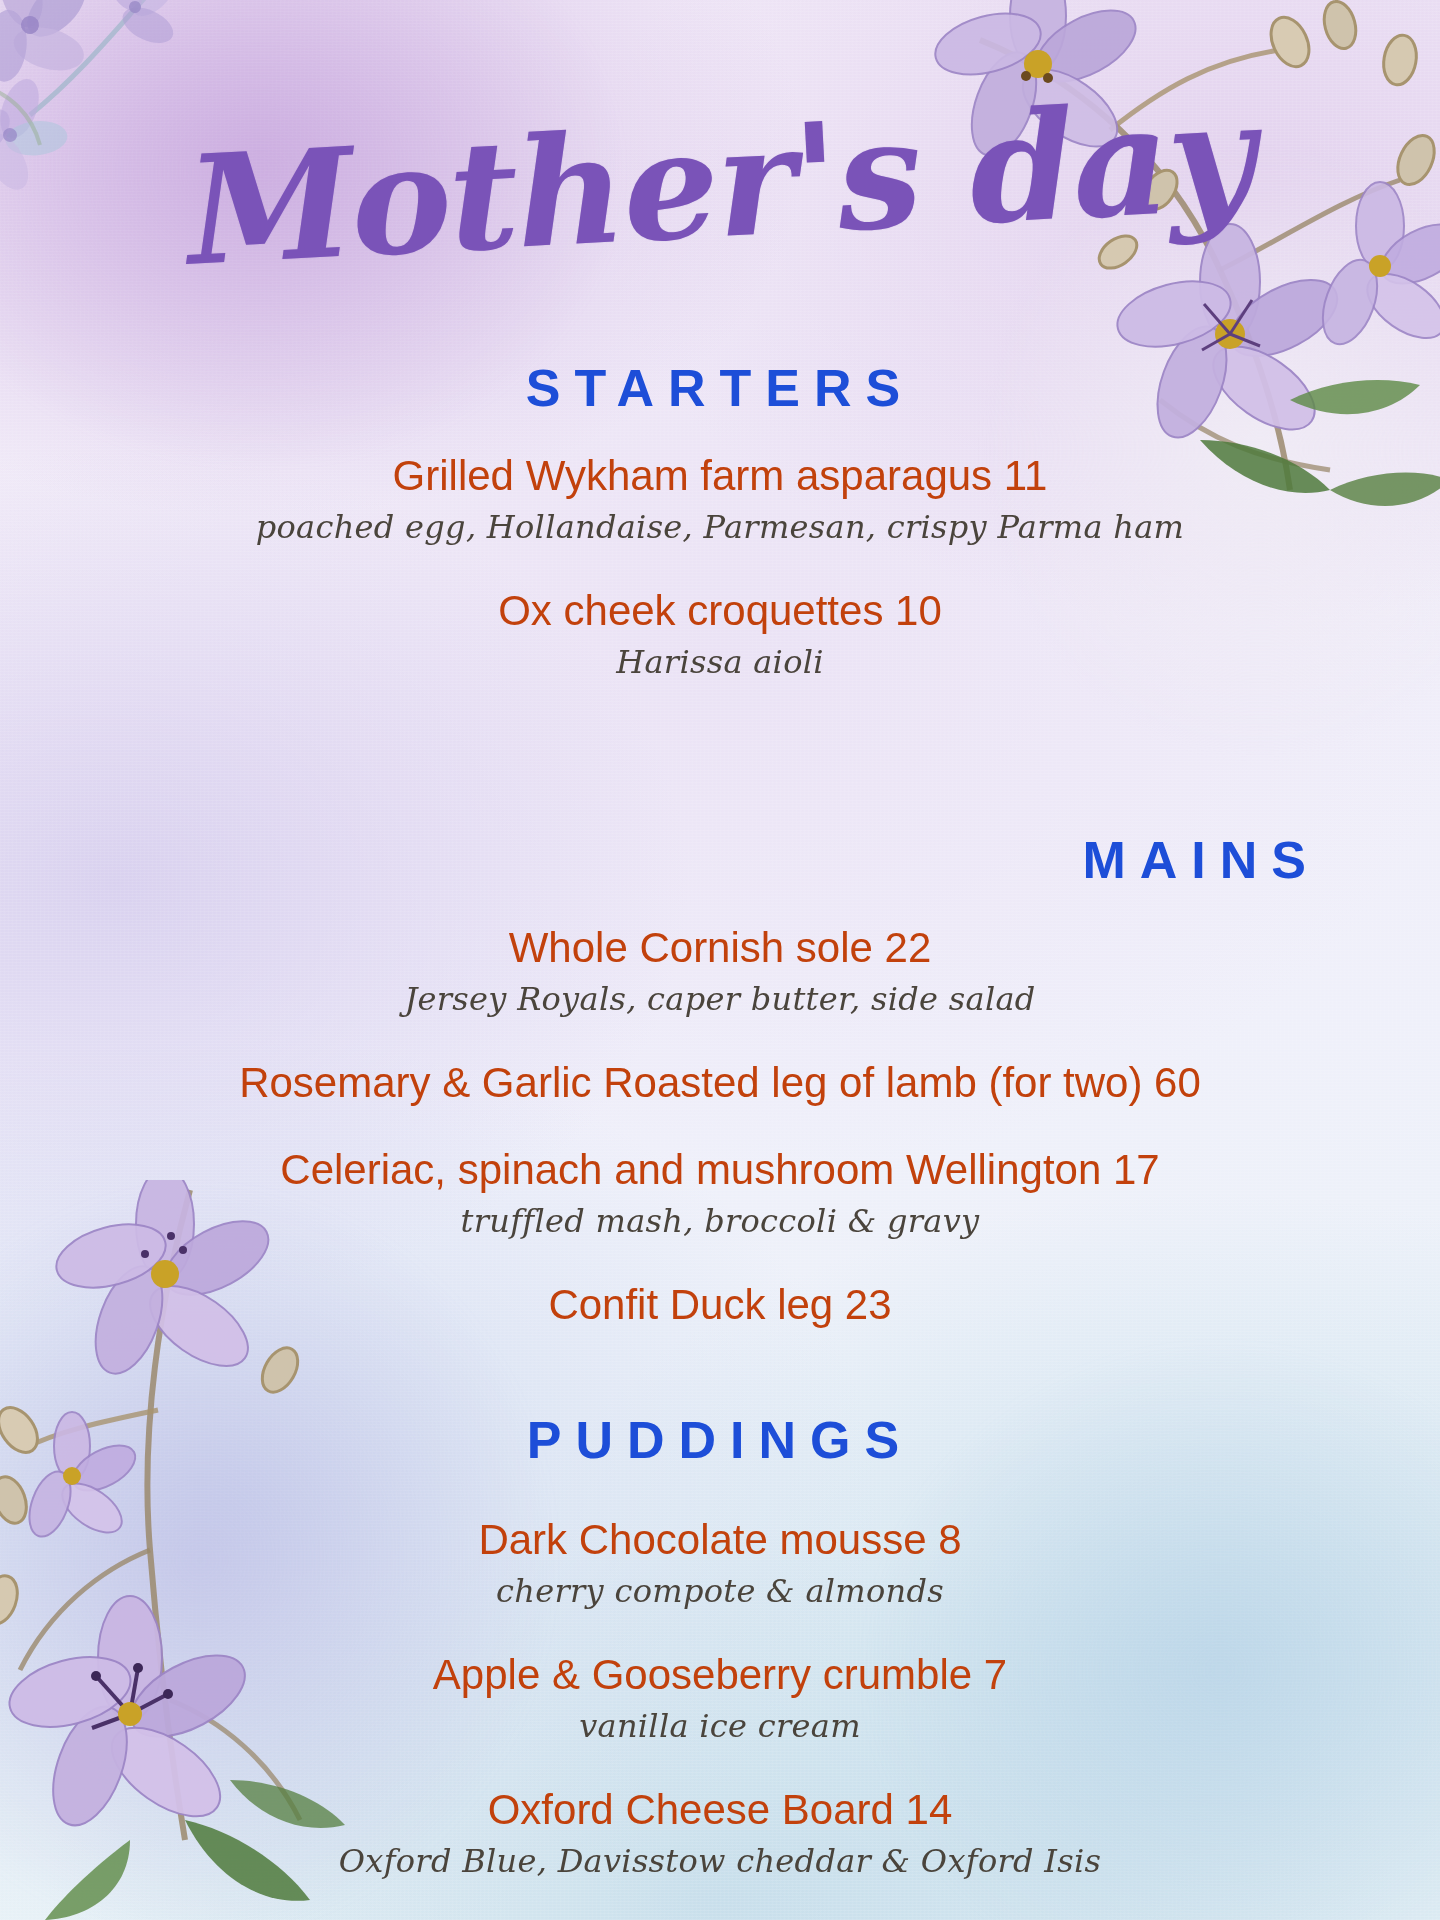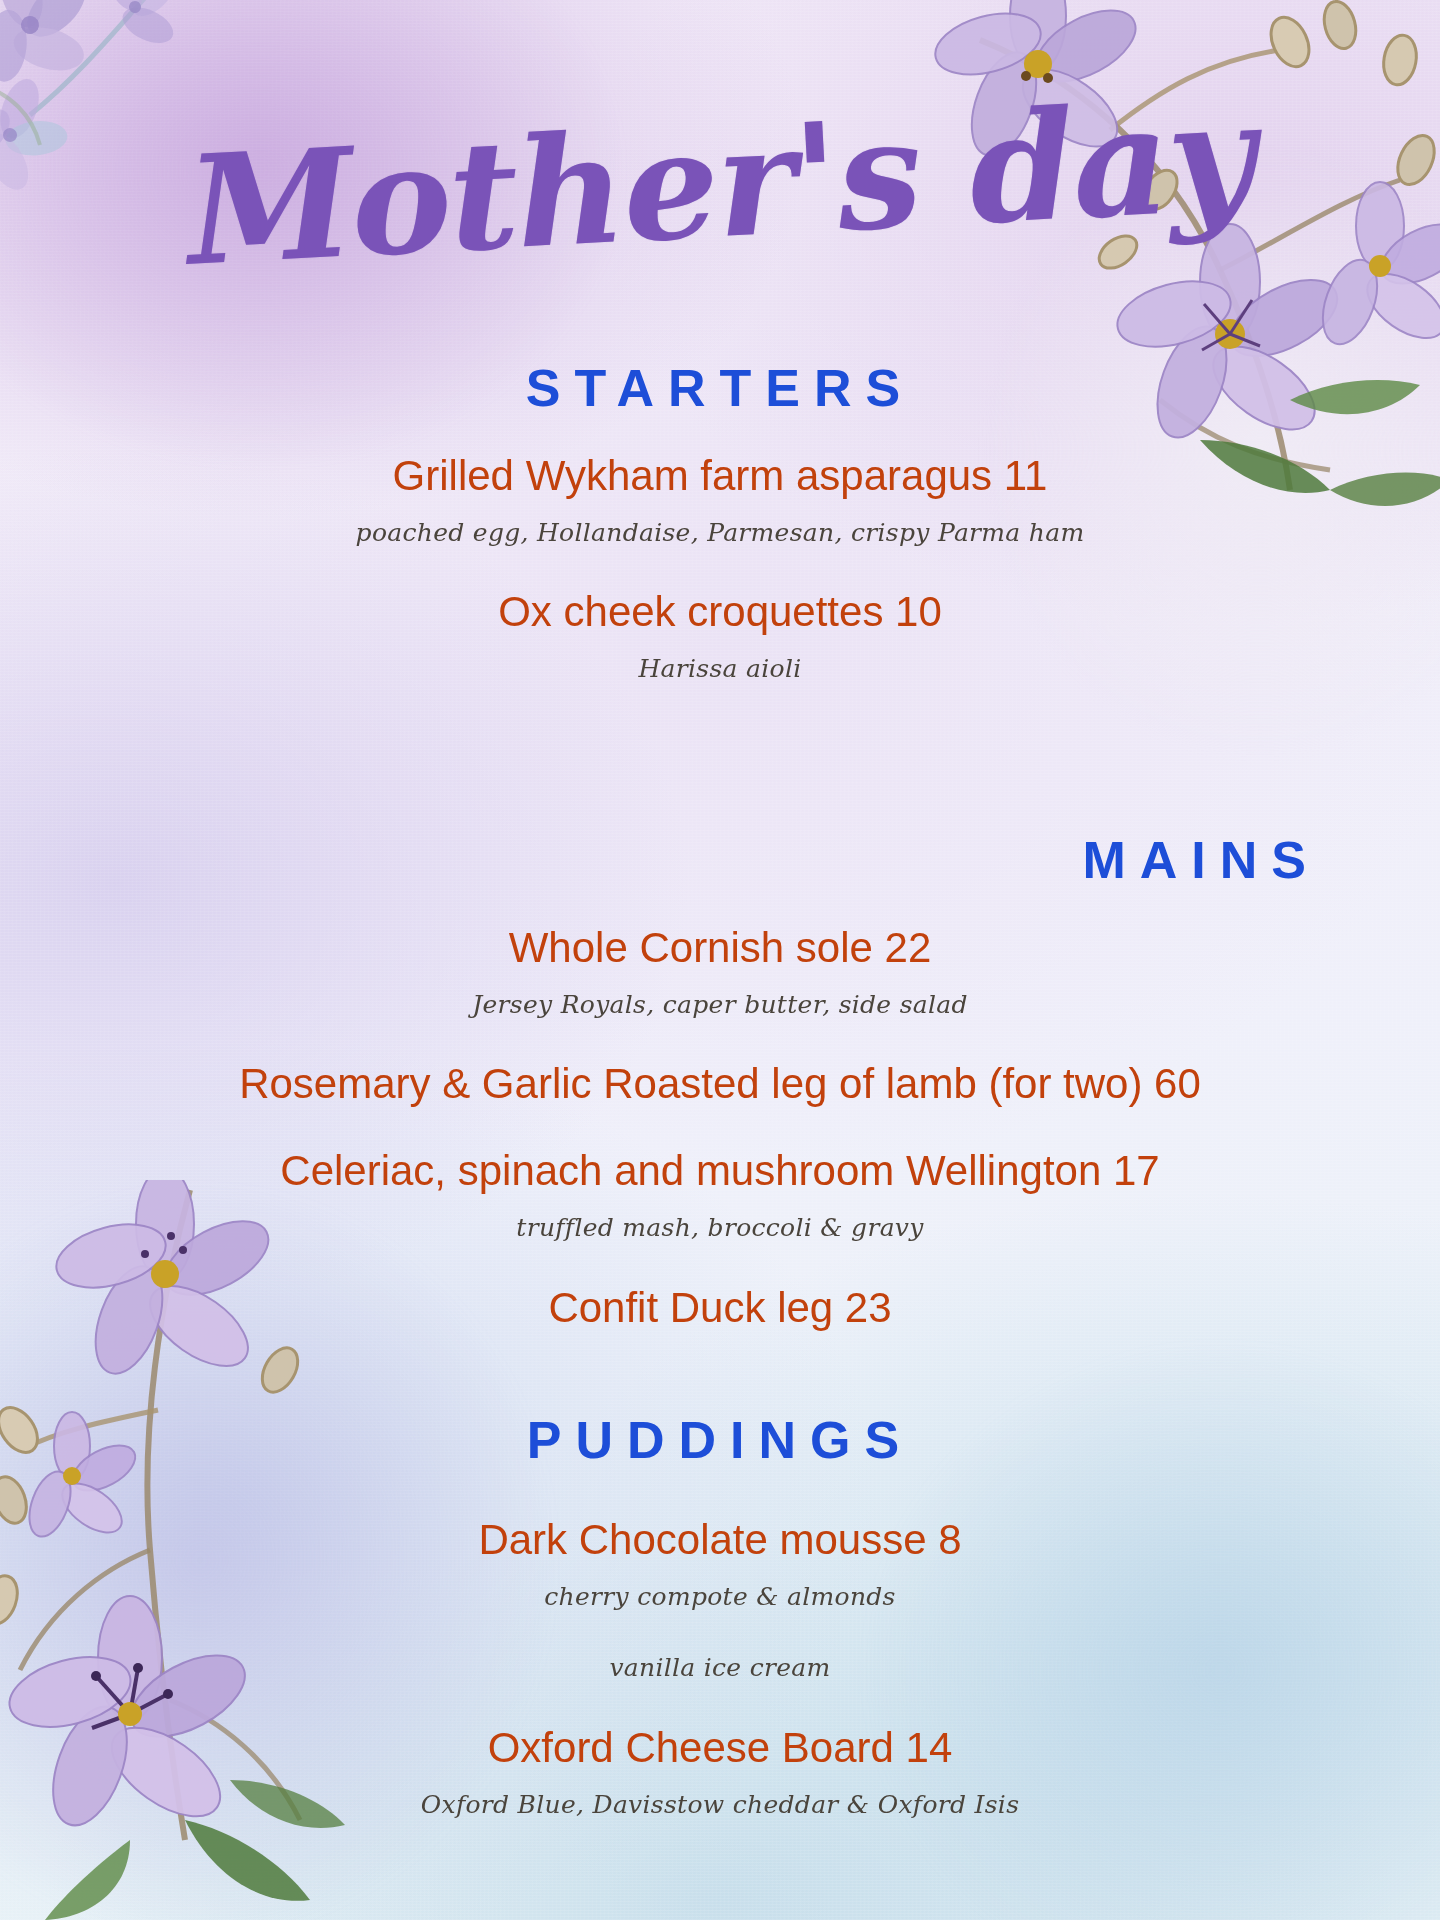--- a/index.html
+++ b/index.html
@@ -113,25 +113,25 @@
   .dish-name {
     font-family: "Liberation Sans", sans-serif;
     font-weight: 400;
     font-size: 42px;
     color: #c2410c;
     line-height: 1.12;
   }
   .dish-desc {
     font-family: "DejaVu Serif", serif;
     font-style: italic;
-    font-size: 25px;
+    font-size: 32px;
     color: #4a443c;
     line-height: 1.25;
     letter-spacing: 0.3px;
-    margin-top: 18px;
+    margin-top: 8px;
   }
   .dish { margin-bottom: 40px; }
 
   .section {
     position: absolute;
     left: 120px;
     right: 120px;
   }
   #section-starters { top: 358px; }
   #section-mains    { top: 830px; }
@@ -335,20 +335,21 @@
 
     <div class="section" id="section-puddings">
       <div class="section-heading puddings">PUDDINGS</div>
 
       <div class="dish">
         <div class="dish-name">Dark Chocolate mousse 8</div>
         <div class="dish-desc">cherry compote &amp; almonds</div>
       </div>
 
       <div class="dish">
+        <div class="dish-name">Apple &amp; Gooseberry crumble 7</div>
         <div class="dish-desc">vanilla ice cream</div>
       </div>
 
       <div class="dish">
         <div class="dish-name">Oxford Cheese Board 14</div>
         <div class="dish-desc">Oxford Blue, Davisstow cheddar &amp; Oxford Isis</div>
       </div>
     </div>
 
   </div>

